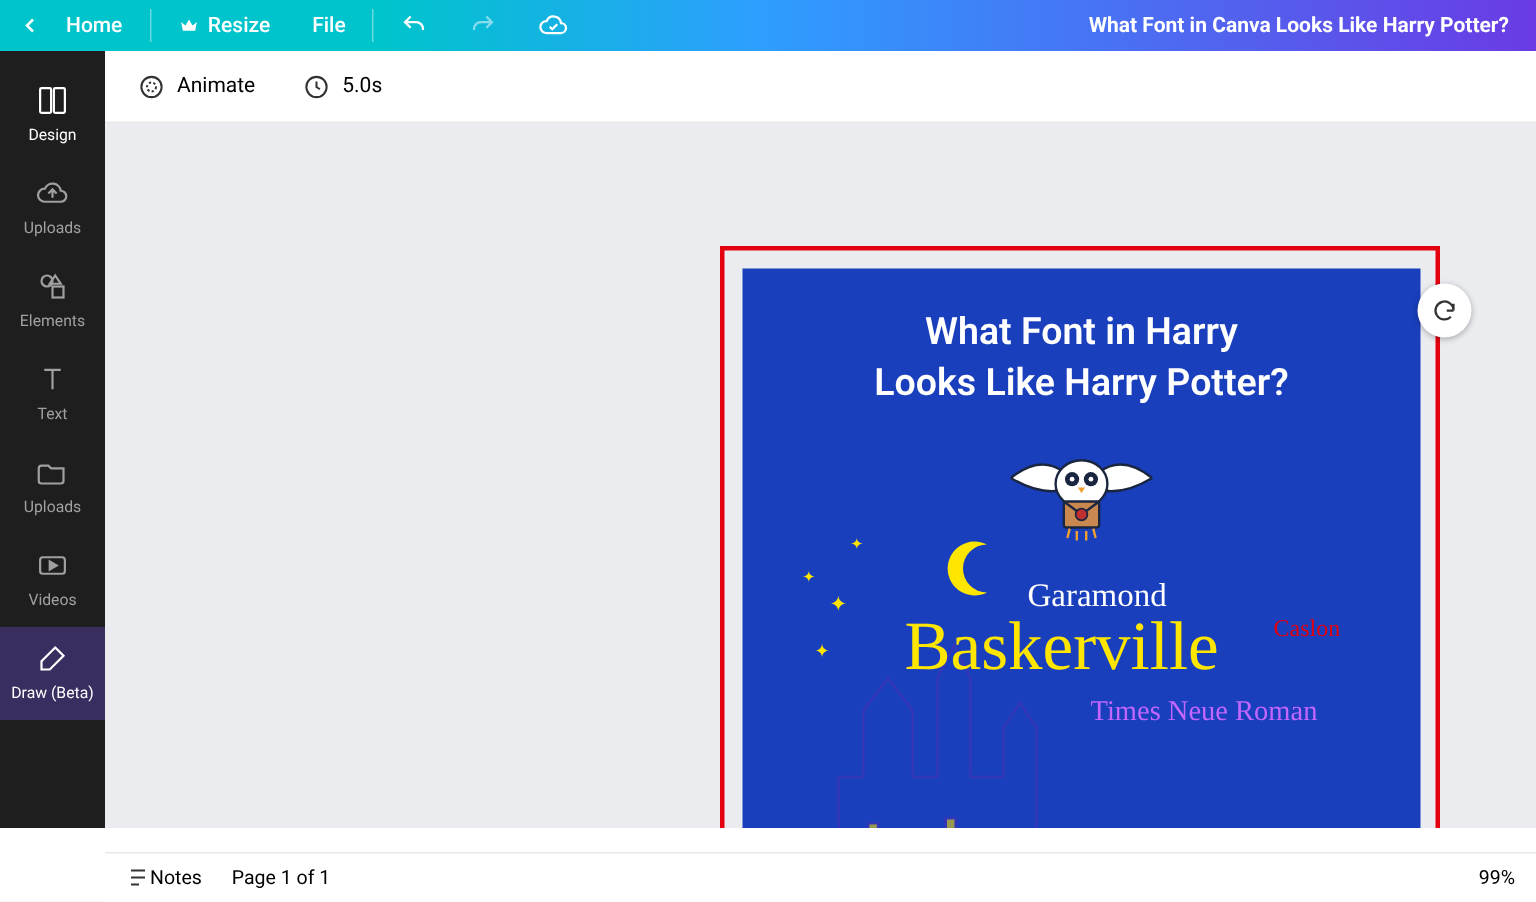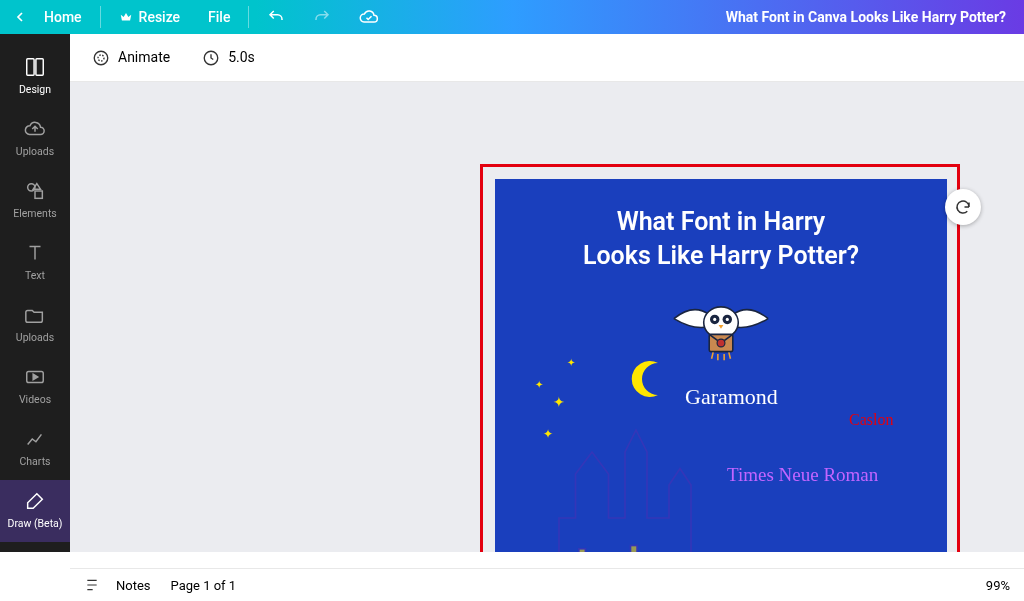--- a/index.html
+++ b/index.html
@@ -151,21 +151,21 @@
   height: 33px;
   background:#fff;
   border-top: 1px solid #e8e8e8;
   display:flex;
   align-items:center;
   padding: 0 14px;
   font-size: 13px;
   gap: 20px;
 }
 .bottombar .spacer { flex:1; }
-.bottombar .notes { display:flex; align-items:center; gap:16px; cursor:pointer; }
+.bottombar .notes { display:flex; align-items:center; gap:0; cursor:pointer; }
 </style>
 </head>
 <body>
 
 <div class="topbar">
   <div class="back">
     <svg viewBox="0 0 24 24" width="16" height="16" fill="none" stroke="#fff" stroke-width="2.5">
         <path d="M15 18l-6-6 6-6"></path>
       </svg>
   </div>
@@ -250,28 +250,20 @@
       <span>Uploads</span>
     </div>
     <div class="sb-item">
       <div class="sb-icon">
           <svg viewBox="0 0 24 24" fill="none" stroke="currentColor" stroke-width="1.6">
             <rect x="3" y="6" width="18" height="12" rx="2"></rect>
             <path d="M10 9l5 3-5 3z" fill="currentColor"></path>
           </svg>
         </div>
       <span>Videos</span>
-    </div>
-    <div class="sb-item">
-      <div class="sb-icon">
-          <svg viewBox="0 0 24 24" fill="none" stroke="currentColor" stroke-width="1.6">
-            <path d="M4 18l5-6 4 3 6-8"></path>
-          </svg>
-        </div>
-      <span>Charts</span>
     </div>
     <div class="sb-item" style="background:#3a2d5f; color:#fff;">
       <div class="sb-icon">
           <svg viewBox="0 0 24 24" fill="none" stroke="currentColor" stroke-width="1.6">
             <path d="M14 4l6 6-10 10H4v-6z"></path>
           </svg>
         </div>
       <span>Draw (Beta)</span>
     </div>
   </div>
@@ -328,20 +320,21 @@
 
           <svg class="moon" viewBox="0 0 40 40">
               <path d="M28 4 A18 18 0 1 0 28 36 A12 12 0 1 1 28 4" fill="#ffe600"></path>
             </svg>
           <div class="star" style="left:58px; top:215px;">✦</div>
           <div class="star" style="left:40px; top:200px; font-size:10px;">✦</div>
           <div class="star" style="left:72px; top:178px; font-size:10px;">✦</div>
           <div class="star" style="left:48px; top:248px; font-size:12px;">✦</div>
 
           <div class="font-garamond">Garamond</div>
+          <div class="font-baskerville">Baskerville</div>
           <div class="font-caslon">Caslon</div>
           <div class="font-tnr">Times Neue Roman</div>
 
         </div>
         <div class="rotate-handle">
           <svg width="18" height="18" viewBox="0 0 24 24" fill="none" stroke="#333" stroke-width="2">
               <path d="M20 12a8 8 0 10-2.3 5.6M20 12V6m0 6h-6"></path>
             </svg>
         </div>
       </div>

